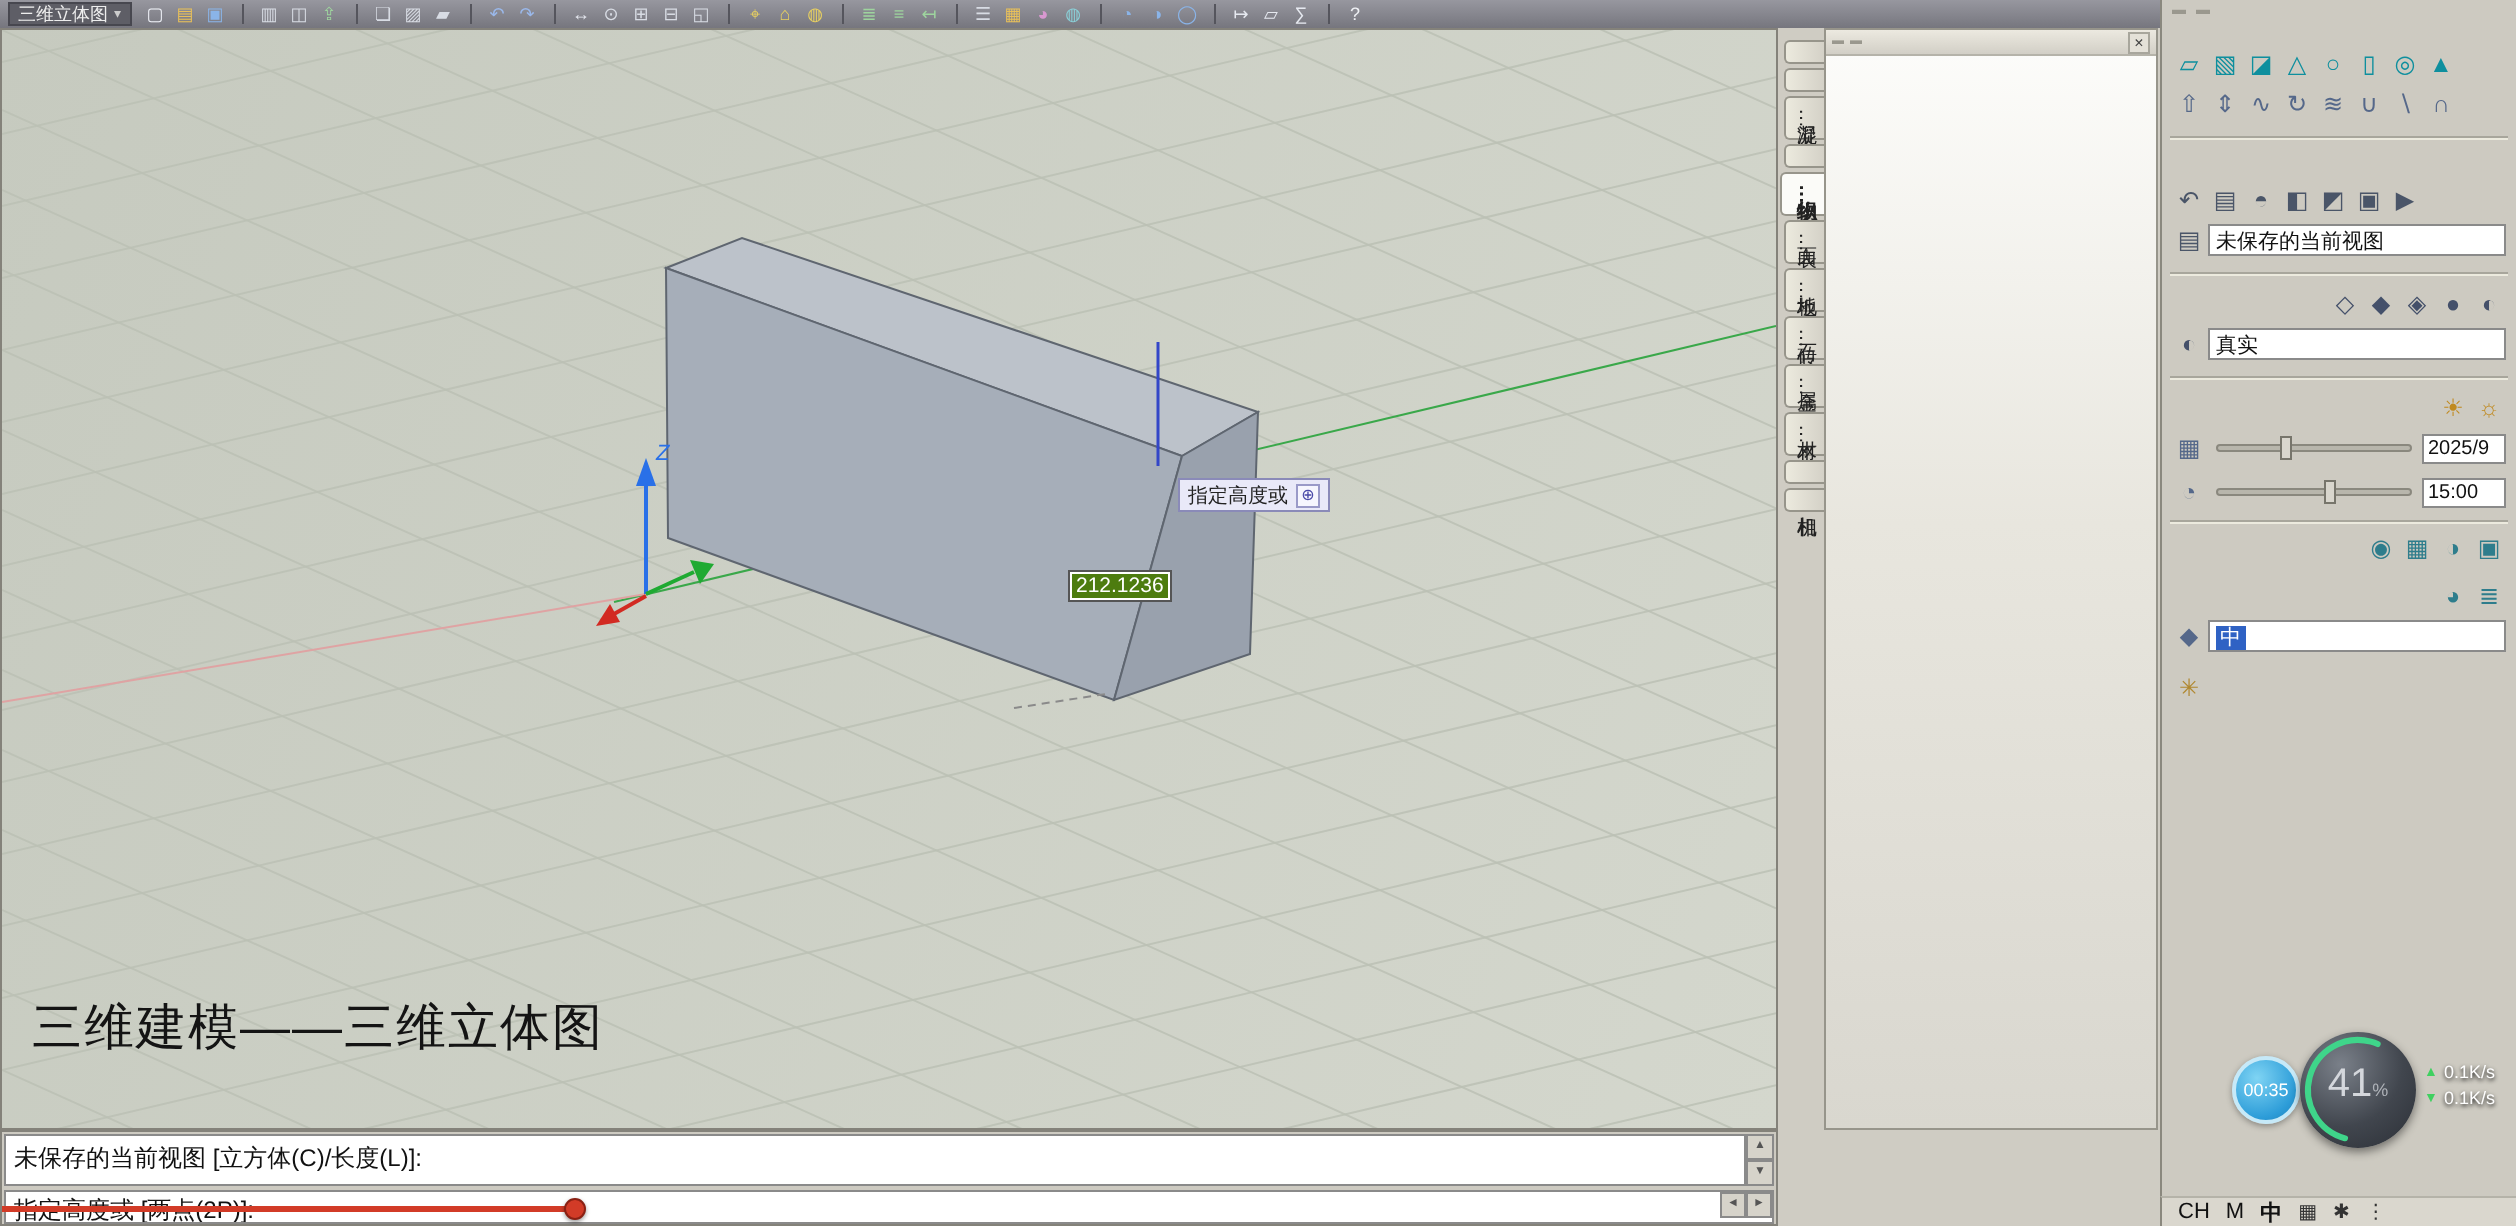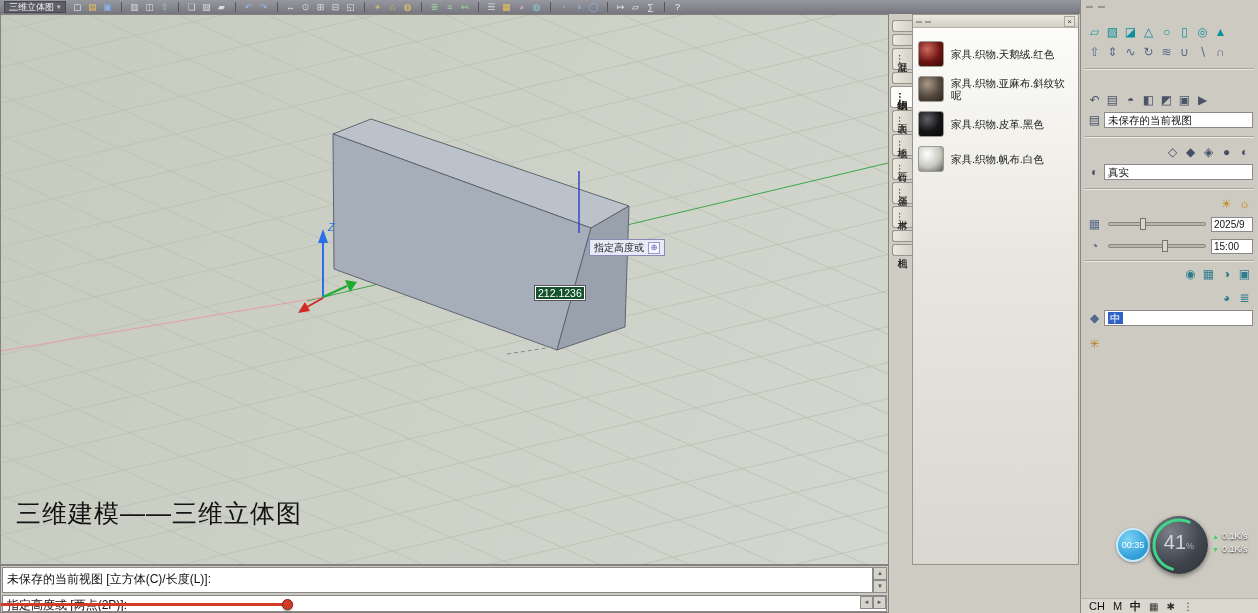--- a/index.html
+++ b/index.html
@@ -274,21 +274,21 @@
       <polygon points="356,267 344,265 349,277" fill="#1faa32"></polygon>
       <line x1="322" y1="283" x2="306" y2="292" stroke="#d22a22" stroke-width="2"></line>
       <polygon points="297,298 309,296 304,287" fill="#d22a22"></polygon>
     </svg>
     <span class="axis-z">Z</span>
     <div class="dyn-tip">
       <span>指定高度或</span>
       <span class="tip-btn" style="color: rgb(74, 74, 168);">⊕</span>
     </div>
     <div class="dim-box">
-      <span class="dim-sel" style="background: #14532d;">212.1236</span>
+      <span class="dim-sel" style="background: #4d7c0f;">212.1236</span>
     </div>
     <div class="vp-caption">三维建模——三维立体图</div>
   </div>
 
   <div id="command">
     <div class="cmd-history">未保存的当前视图 [立方体(C)/长度(L)]:</div>
     <div class="cmd-vscroll">
       <span class="sc-btn" style="color: rgb(85, 85, 85);">▲</span>
       <span class="sc-btn" style="color: rgb(85, 85, 85);">▼</span>
     </div>
@@ -315,38 +315,20 @@
     <div class="vtab">光源</div>
     <div class="vtab">相机</div>
   </div>
 
   <div id="matpanel">
     <div class="mat-header">
       <span class="mat-grip" style="color: rgb(154, 152, 142);">▬</span>
       <span class="mat-grip" style="color: rgb(154, 152, 142);">▬</span>
       <span class="mat-close" style="color: rgb(68, 68, 68);">×</span>
     </div>
-    <div class="mat-list">
-      <div class="mat-item">
-        <span class="swatch" style="background: radial-gradient(circle at 35% 30%, rgb(207, 106, 96) 0%, rgb(110, 21, 18) 55%, rgb(0, 0, 0) 140%);"></span>
-        <span class="mat-label">家具.织物.天鹅绒.红色</span>
-      </div>
-      <div class="mat-item">
-        <span class="swatch" style="background: radial-gradient(circle at 35% 30%, rgb(167, 154, 136) 0%, rgb(85, 73, 63) 55%, rgb(0, 0, 0) 140%);"></span>
-        <span class="mat-label">家具.织物.亚麻布.斜纹软呢</span>
-      </div>
-      <div class="mat-item">
-        <span class="swatch" style="background: radial-gradient(circle at 35% 30%, rgb(95, 95, 102) 0%, rgb(20, 20, 22) 55%, rgb(0, 0, 0) 140%);"></span>
-        <span class="mat-label">家具.织物.皮革.黑色</span>
-      </div>
-      <div class="mat-item">
-        <span class="swatch" style="background: radial-gradient(circle at 35% 30%, rgb(255, 255, 255) 0%, rgb(201, 201, 193) 55%, rgb(0, 0, 0) 140%);"></span>
-        <span class="mat-label">家具.织物.帆布.白色</span>
-      </div>
-    </div>
   </div>
 
   <div id="rpanel">
     <div class="panel-grips">
       <span class="grip-g" style="color: rgb(154, 152, 142);">▬</span>
       <span class="grip-g" style="color: rgb(154, 152, 142);">▬</span>
     </div>
     <div class="rp" style="top:24px">
         <span class="ricon" style="color: rgb(14, 143, 158);">▱</span>
         <span class="ricon" style="color: rgb(14, 143, 158);">▧</span>

